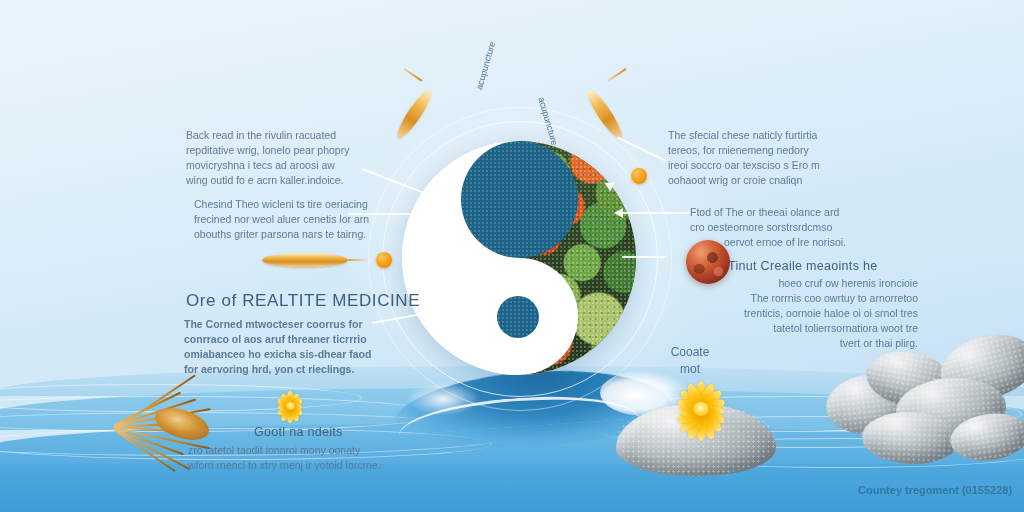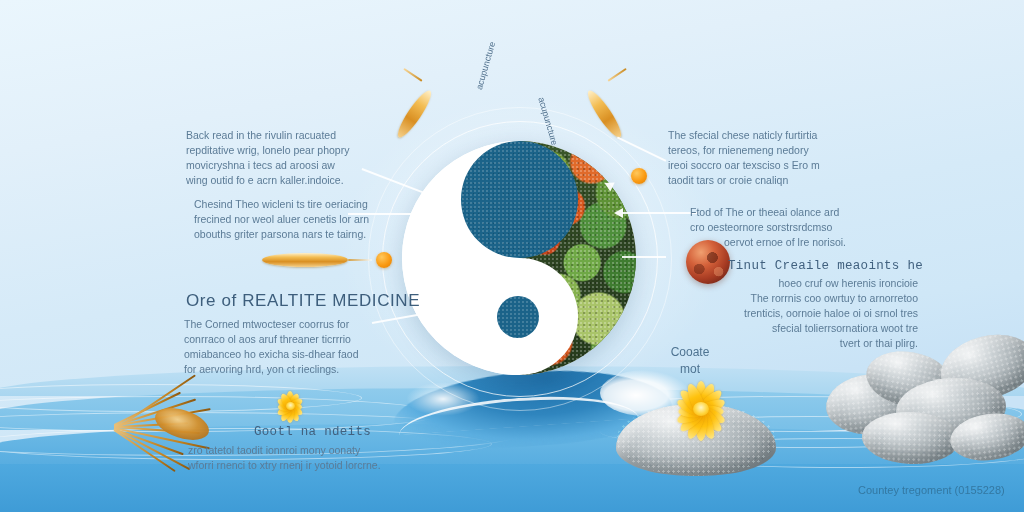--- a/index.html
+++ b/index.html
@@ -198,21 +198,21 @@
     box-shadow:0 1px 3px rgba(180,110,0,.4);
   }
 
   
   .txt{position:absolute;color:#4b6a86;line-height:1.42;}
   .para{font-size:10.5px;color:#5b7b96;}
   .para div{white-space:nowrap;}
   .head{
     font-size:17px;color:#3d5e7c;letter-spacing:.6px;font-weight:400;
   }
-  .subhead{font-size:12.5px;color:#41617f;letter-spacing:.3px;font-family:Liberation Mono, monospace;}
+  .subhead{font-size:12.5px;color:#41617f;letter-spacing:.3px;}
   .needle-label{
     position:absolute;font-size:9px;color:#51718d;white-space:nowrap;
   }
   .nl-left{transform:rotate(-74deg);transform-origin:0 0;}
   .nl-right{transform:rotate(74deg);transform-origin:0 0;}
 
   .planet{
     position:absolute;width:44px;height:44px;border-radius:50%;
     background:
       radial-gradient(circle at 34% 28%, #f0a070 0%, #d4613a 32%, #a83c23 62%, #6d2315 88%, #3a120b 100%);
@@ -366,57 +366,57 @@
   </div>
 
   <div class="txt para" style="left:164px;top:197px;width:230px;margin-left:30px;">
     <div>Chesind Theo wicleni ts tire oeriacing</div>
     <div>frecined nor weol aluer cenetis lor arn</div>
     <div>obouths griter parsona nars te tairng.</div>
   </div>
 
   <div class="txt head" style="left:186px;top:289px;">Ore of REALTITE MEDICINE</div>
 
-  <div class="txt para" style="left:184px;top:317px;width:220px;">
+  <div class="txt para" style="left:184px;top:317px;width:220px;font-weight:bold;">
     <div>The Corned mtwocteser coorrus for</div>
     <div>conrraco ol aos aruf threaner ticrrrio</div>
     <div>omiabanceo ho exicha sis-dhear  faod</div>
     <div>for aervoring hrd, yon ct rieclings.</div>
   </div>
 
   <div class="txt subhead" style="left:254px;top:424px;">Gootl na ndeits</div>
   <div class="txt para" style="left:188px;top:443px;width:230px;">
     <div>zro tatetol taodit ionnroi mony oonaty</div>
     <div>wforri rnenci to xtry rnenj ir yotoid lorcrne.</div>
   </div>
 
   <div class="txt para" style="left:668px;top:128px;width:230px;">
     <div>The sfecial chese naticly furtirtia</div>
     <div>tereos, for rnienemeng nedory</div>
     <div>ireoi soccro oar texsciso s Ero m</div>
-    <div>taodit tars  or croie cnaliqn</div>
+    <div>oohaoot wrig  or croie cnaliqn</div>
   </div>
 
   <div class="txt para" style="left:690px;top:205px;width:230px;">
     <div>Ftod of The or theeai olance ard</div>
     <div>cro oesteornore   sorstrsrdcmso</div>
     <div style="padding-left:34px;">oervot ernoe of  lre norisoi.</div>
   </div>
 
   <div class="planet" style="left:686px;top:240px;"></div>
 
   <div class="txt subhead" style="left:728px;top:258px;">Tinut Creaile meaoints he</div>
   <div class="txt para" style="left:668px;top:276px;width:250px;text-align:right;">
     <div style="padding-left:42px;">hoeo cruf ow herenis ironcioie</div>
     <div>The rorrnis coo owrtuy to arnorretoo</div>
     <div>trenticis, oornoie haloe oi oi srnol tres</div>
-    <div>sfecial tolierrsornatiora woot tre</div>
+    <div>tatetol tolierrsornatiora woot tre</div>
     <div>tvert or thai plirg.</div>
   </div>
 
   <div class="cap-label" style="left:650px;top:344px;width:80px;">
     <div>Cooate</div>
     <div>mot</div>
   </div>
 
-  <div class="watermark" style="left:858px;top:484px;">Countey tregoment (0155228)</div>
+  <div class="watermark" style="left:858px;top:484px;font-weight:bold;">Countey tregoment (0155228)</div>
 
 </div>
 
 </body></html>

